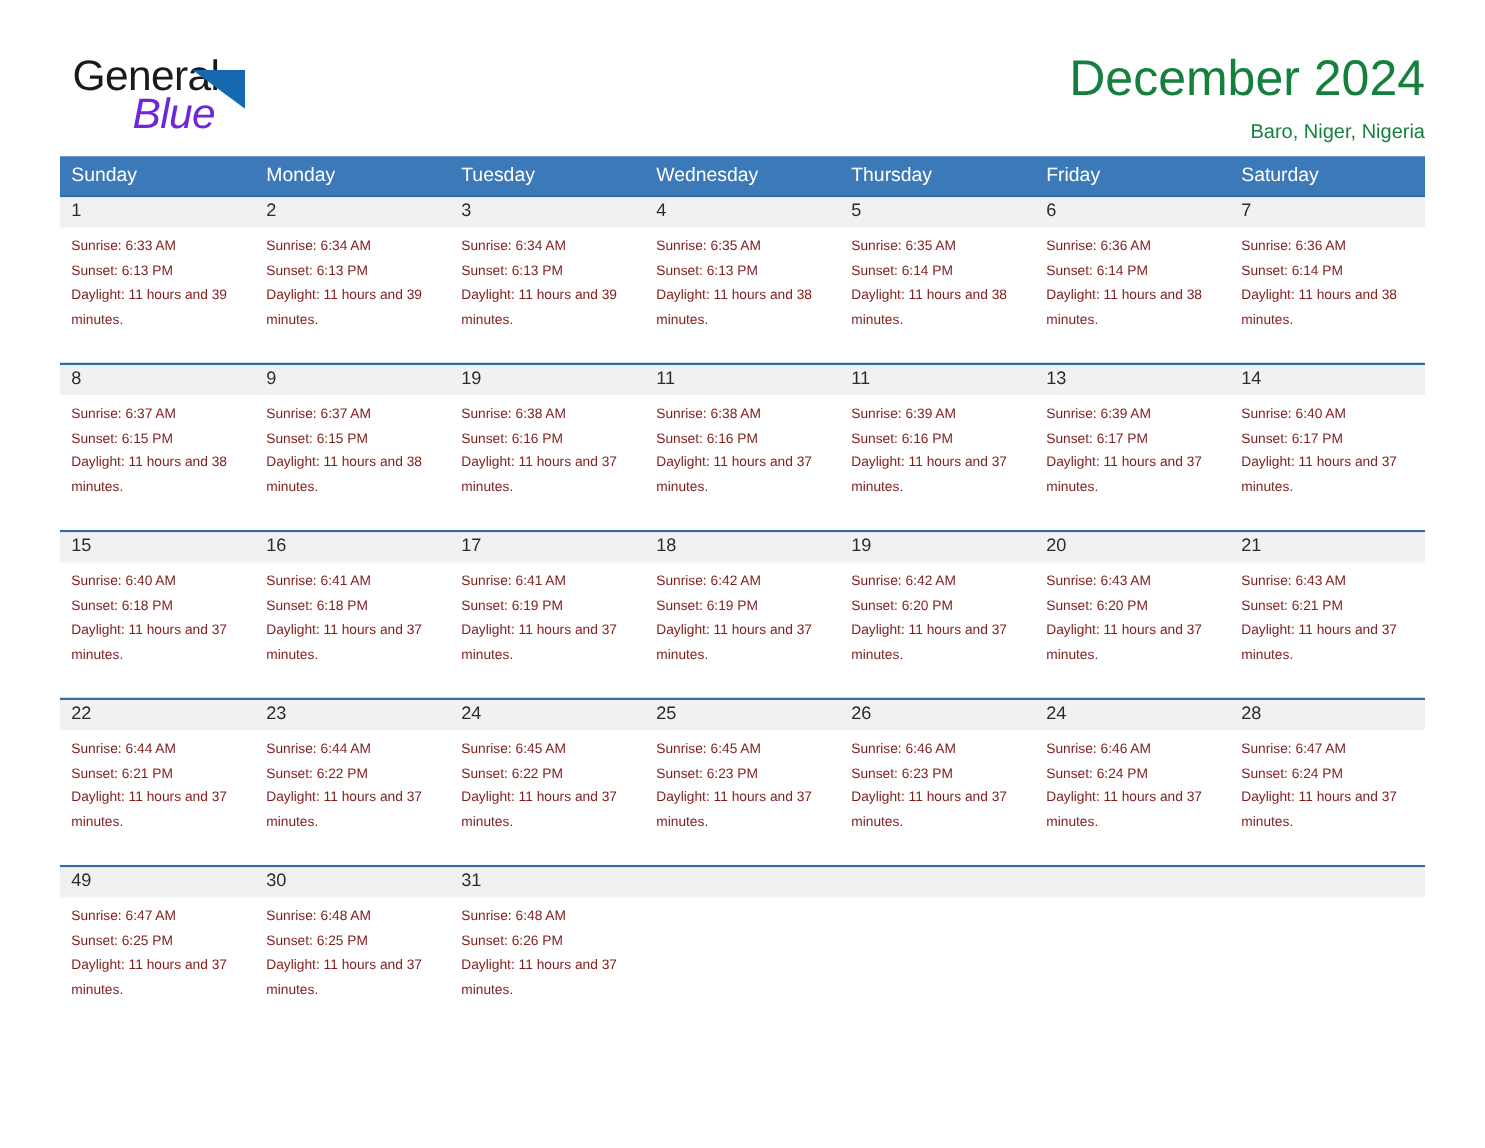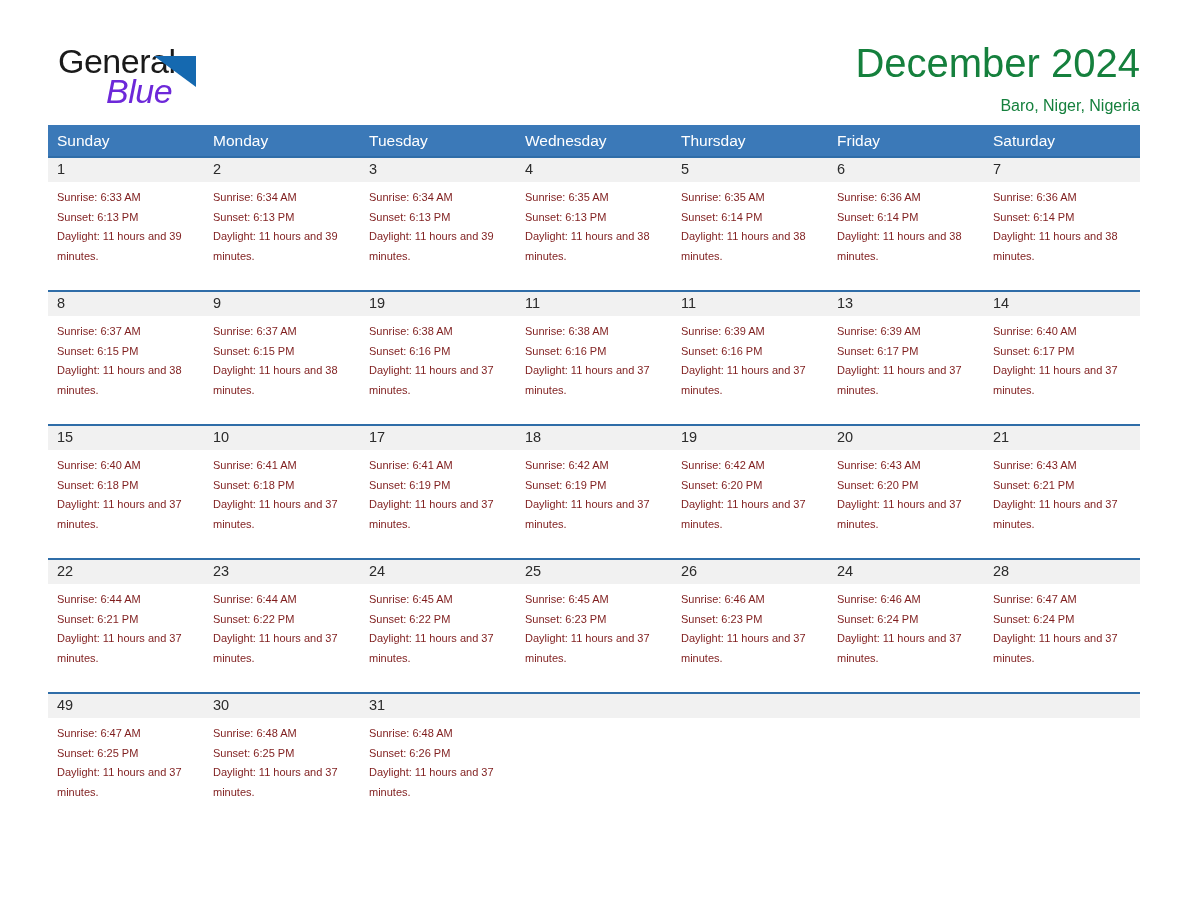--- a/index.html
+++ b/index.html
@@ -301,21 +301,21 @@
     <div class="week-row">
       <div class="day-cell">
         <div class="day-number-band">15</div>
         <div class="day-info">
           <div>Sunrise: 6:40 AM</div>
           <div>Sunset: 6:18 PM</div>
           <div class="daylight-line">Daylight: 11 hours and 37 minutes.</div>
         </div>
       </div>
       <div class="day-cell">
-        <div class="day-number-band">10</div>
+        <div class="day-number-band">16</div>
         <div class="day-info">
           <div>Sunrise: 6:41 AM</div>
           <div>Sunset: 6:18 PM</div>
           <div class="daylight-line">Daylight: 11 hours and 37 minutes.</div>
         </div>
       </div>
       <div class="day-cell">
         <div class="day-number-band">17</div>
         <div class="day-info">
           <div>Sunrise: 6:41 AM</div>

